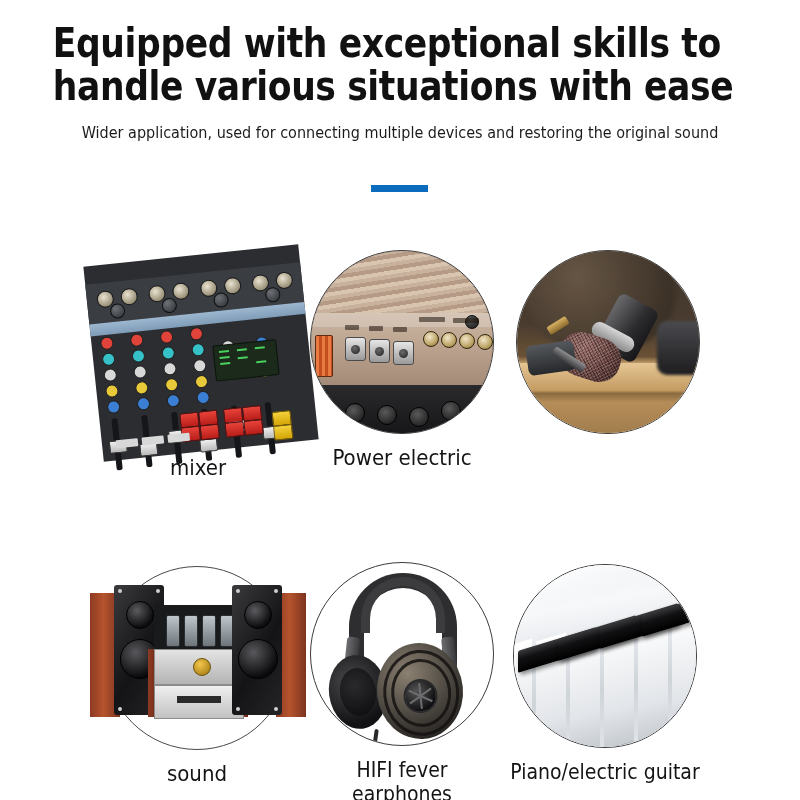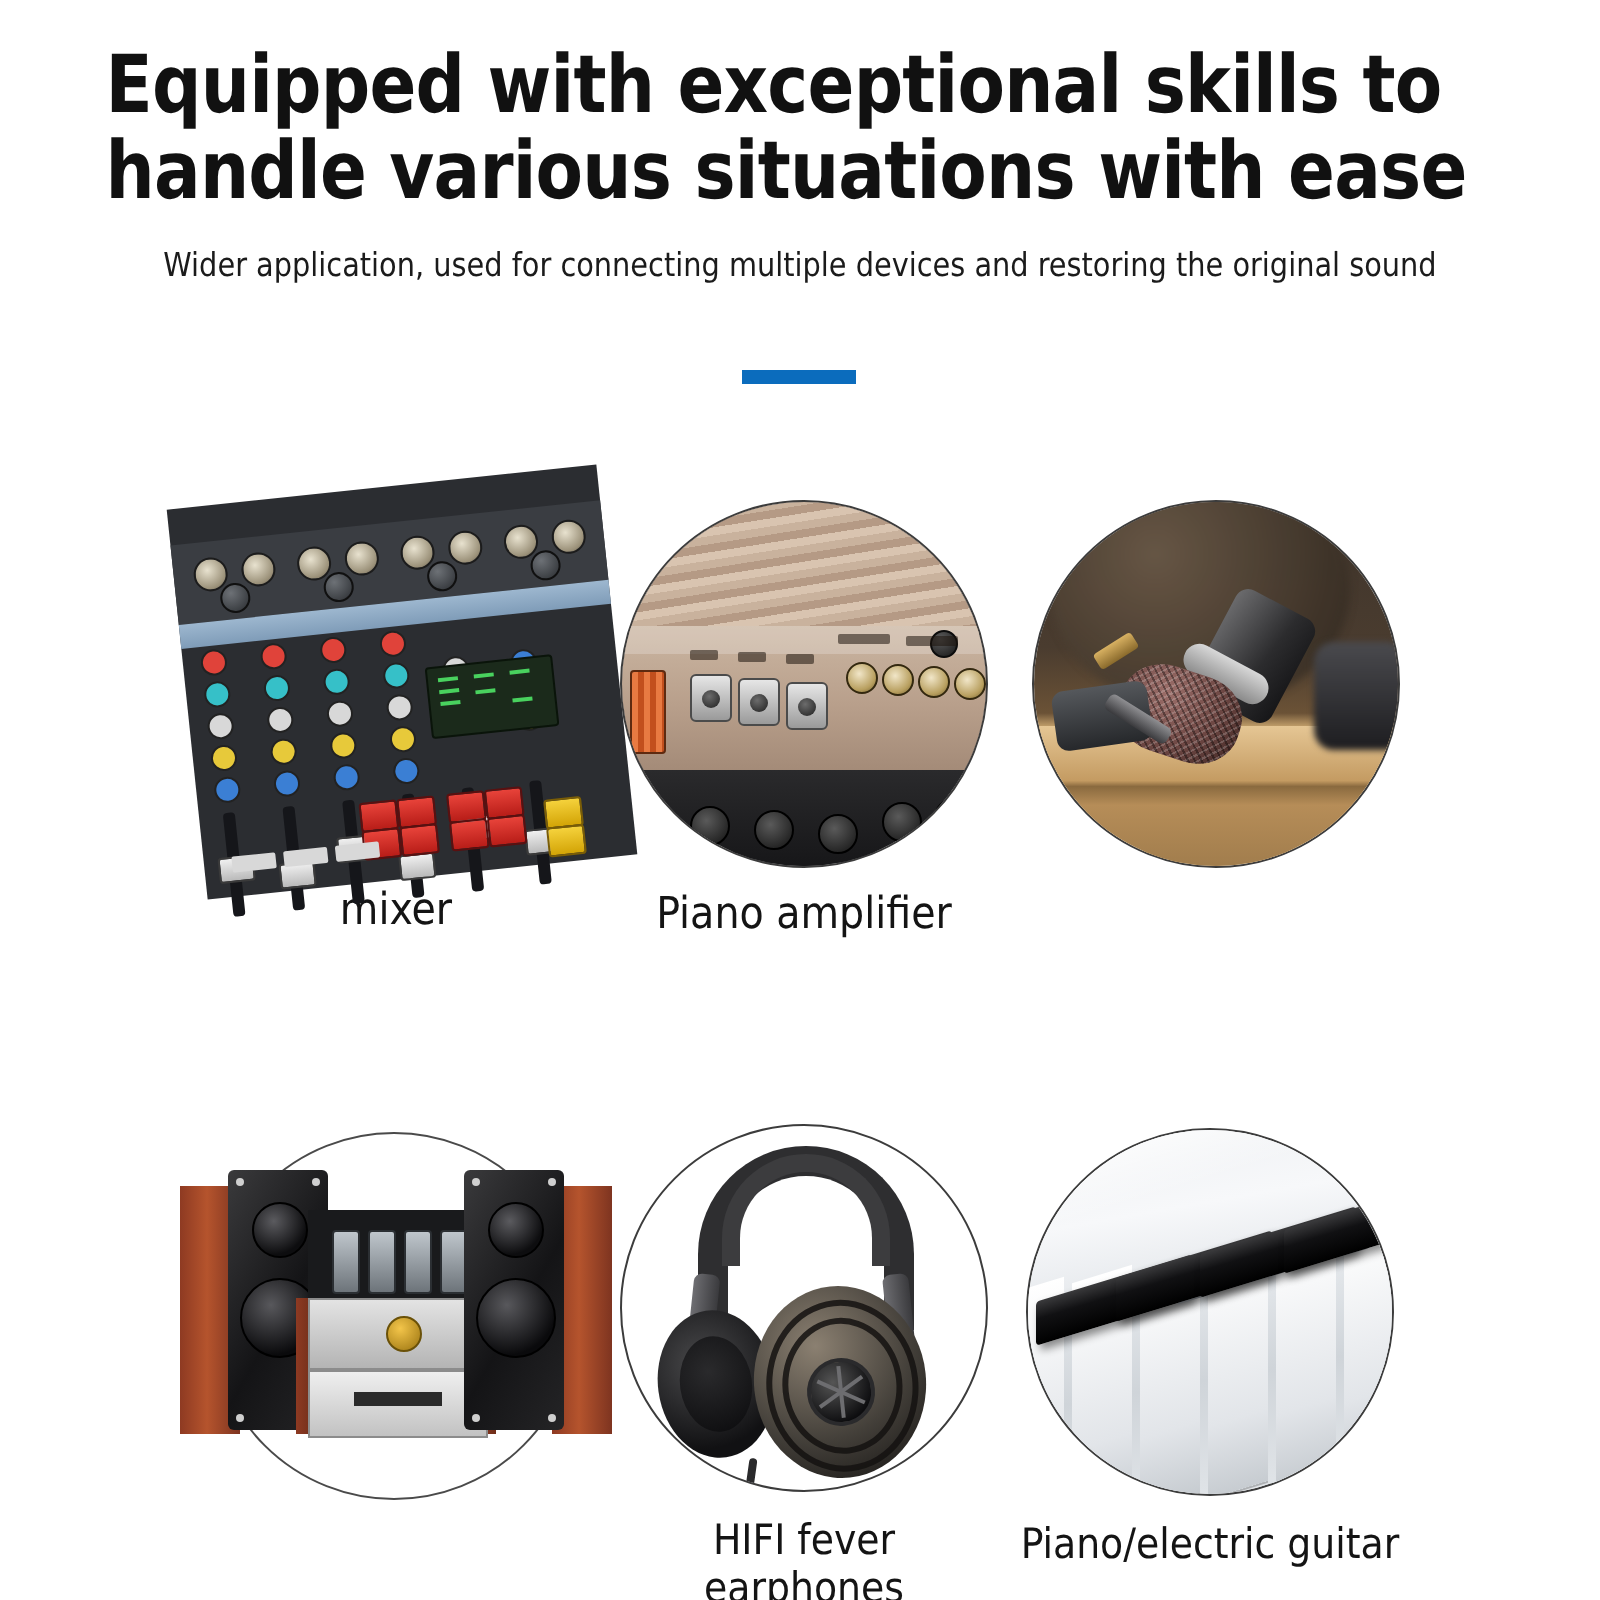--- a/index.html
+++ b/index.html
@@ -253,21 +253,21 @@
     <span class="hl-line">handle various situations with ease</span>
   </h1>
   <p class="subtitle">Wider application, used for connecting multiple devices and restoring the original sound</p>
 </div>
 <div class="accent-bar"></div>
 
 <div class="grid">
 
   <div class="row">
 
-    <div class="cell" style="left:98px; top:8px;">
+    <div class="cell" style="left:98px; top:20px;">
       <div class="circle bleed">
         <div class="photo">
           <div class="mx-body">
             <div class="mx-topstrip"></div>
             <div class="mx-bluebar"></div>
             <span class="mx-jack" style="left:10px;  top:26px;"></span>
             <span class="mx-jack" style="left:34px;  top:26px;"></span>
             <span class="mx-jack" style="left:62px;  top:26px;"></span>
             <span class="mx-jack" style="left:86px;  top:26px;"></span>
             <span class="mx-jack" style="left:114px; top:26px;"></span>
@@ -388,21 +388,21 @@
             <div class="amp-bottom">
               <span class="amp-bjack" style="left:44px;  top:18px;"></span>
               <span class="amp-bjack" style="left:76px;  top:20px;"></span>
               <span class="amp-bjack" style="left:108px; top:22px;"></span>
               <span class="amp-bjack" style="left:140px; top:16px;"></span>
               <span class="amp-bjack" style="left:166px; top:14px;"></span>
             </div>
           </div>
         </div>
       </div>
-      <div class="caption">Piano amplifier</div>
+      <div class="caption">Power electric</div>
     </div>
 
     <div class="cell" style="left:508px; top:10px;">
       <div class="circle">
         <div class="photo">
           <span class="mic-bg"></span>
           <span class="mic-drum"></span>
           <span class="mic-table"></span>
           <span class="mic-blur"></span>
           <span class="mic-body"></span>
@@ -458,20 +458,21 @@
                 <span class="spk-wf"></span>
                 <span class="spk-screw" style="left:4px;  top:4px;"></span>
                 <span class="spk-screw" style="left:42px; top:4px;"></span>
                 <span class="spk-screw" style="left:4px;  top:122px;"></span>
                 <span class="spk-screw" style="left:42px; top:122px;"></span>
               </span>
             </div>
           </div>
         </div>
       </div>
+      <div class="caption">sound</div>
     </div>
 
     <div class="cell" style="left:302px; top:42px;">
       <div class="circle">
         <div class="photo">
           <span class="hp-band"></span>
           <span class="hp-band-pad"></span>
           <span class="hp-arm-l"></span>
           <span class="hp-arm-r"></span>
           <span class="hp-cup-l">

